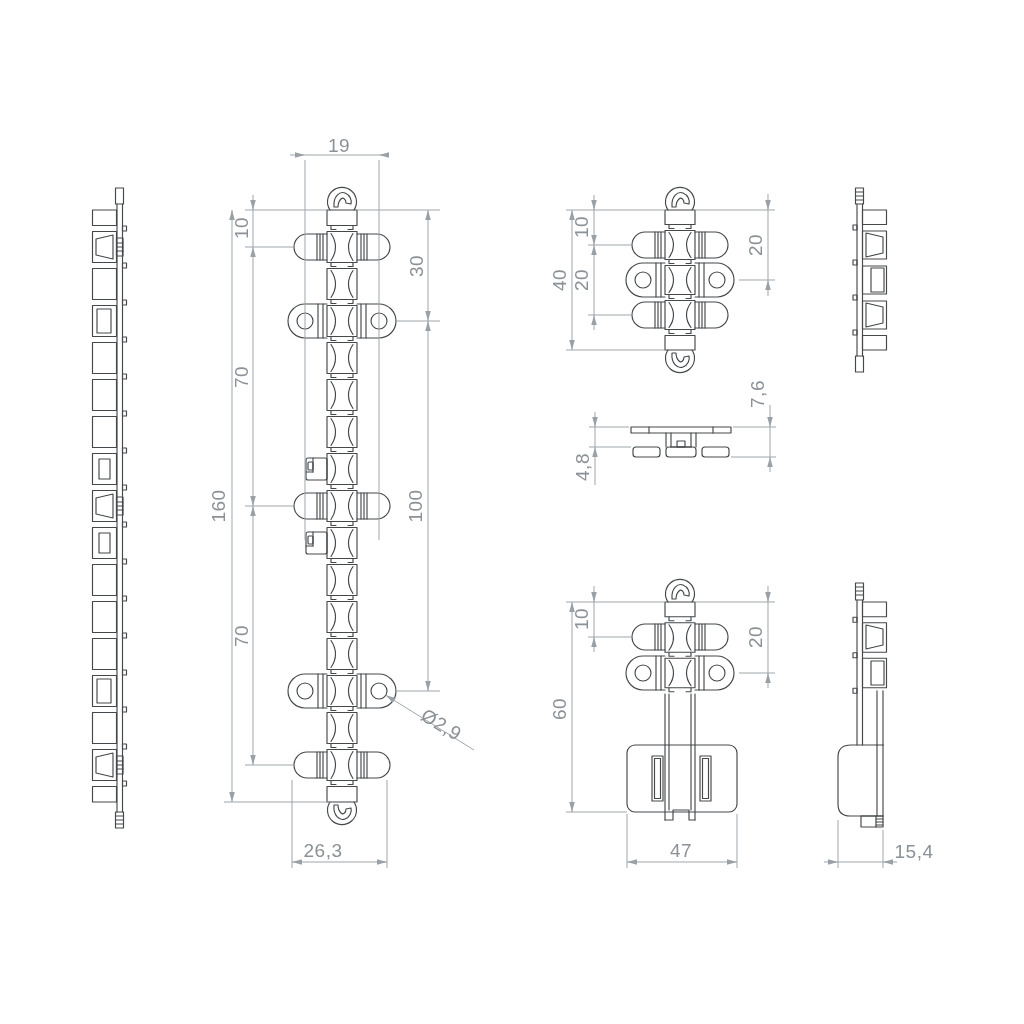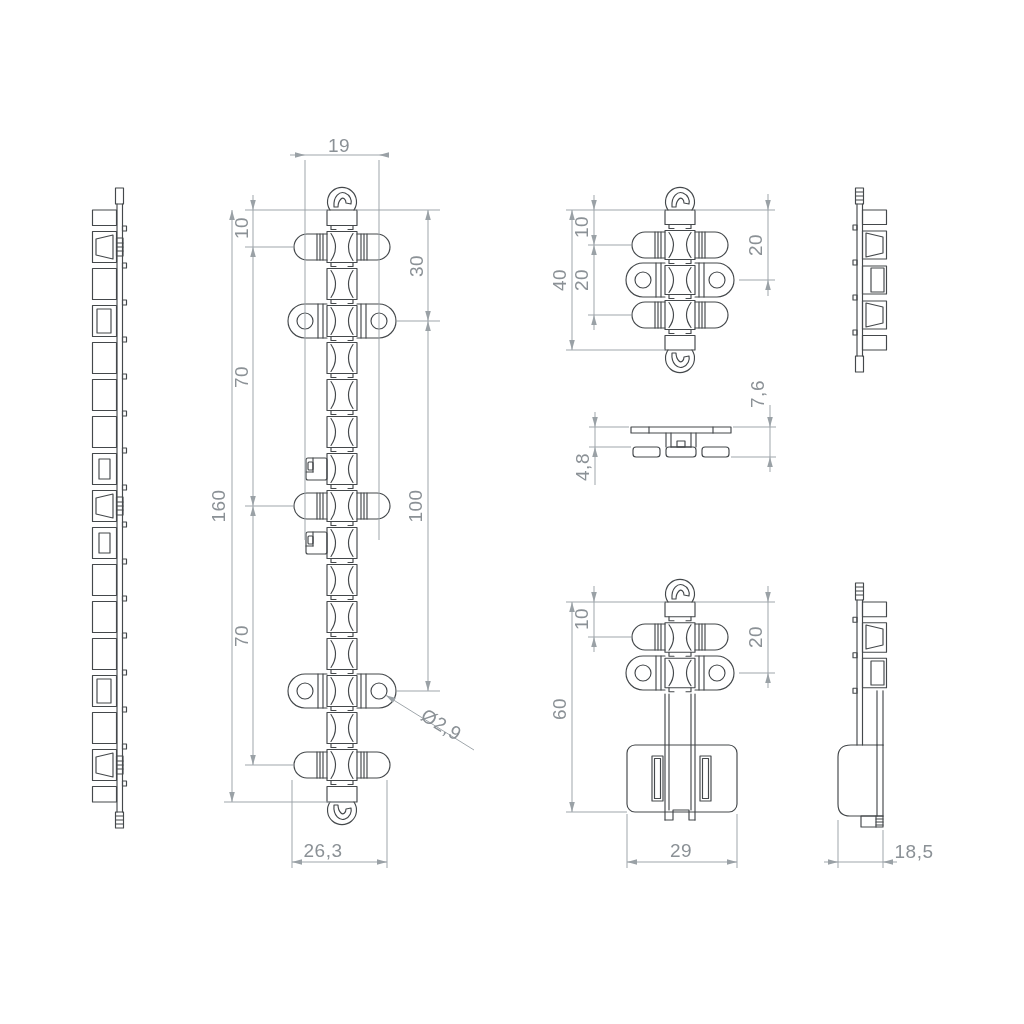--- a/index.html
+++ b/index.html
@@ -477,16 +477,16 @@
   <div class="dim-label v" style="left:582px;top:227px">10</div>
   <div class="dim-label v" style="left:582px;top:280px">20</div>
   <div class="dim-label v" style="left:756px;top:245px">20</div>
 
   <div class="dim-label v" style="left:758px;top:394px">7,6</div>
   <div class="dim-label v" style="left:583px;top:467px">4,8</div>
 
   <div class="dim-label v" style="left:560px;top:709px">60</div>
   <div class="dim-label v" style="left:582px;top:619px">10</div>
   <div class="dim-label v" style="left:756px;top:637px">20</div>
-  <div class="dim-label" style="left:681px;top:851px">29</div>
-
-  <div class="dim-label" style="left:914px;top:852px">18,5</div>
+  <div class="dim-label" style="left:681px;top:851px">47</div>
+
+  <div class="dim-label" style="left:914px;top:852px">15,4</div>
 </div>
 
 </body></html>

